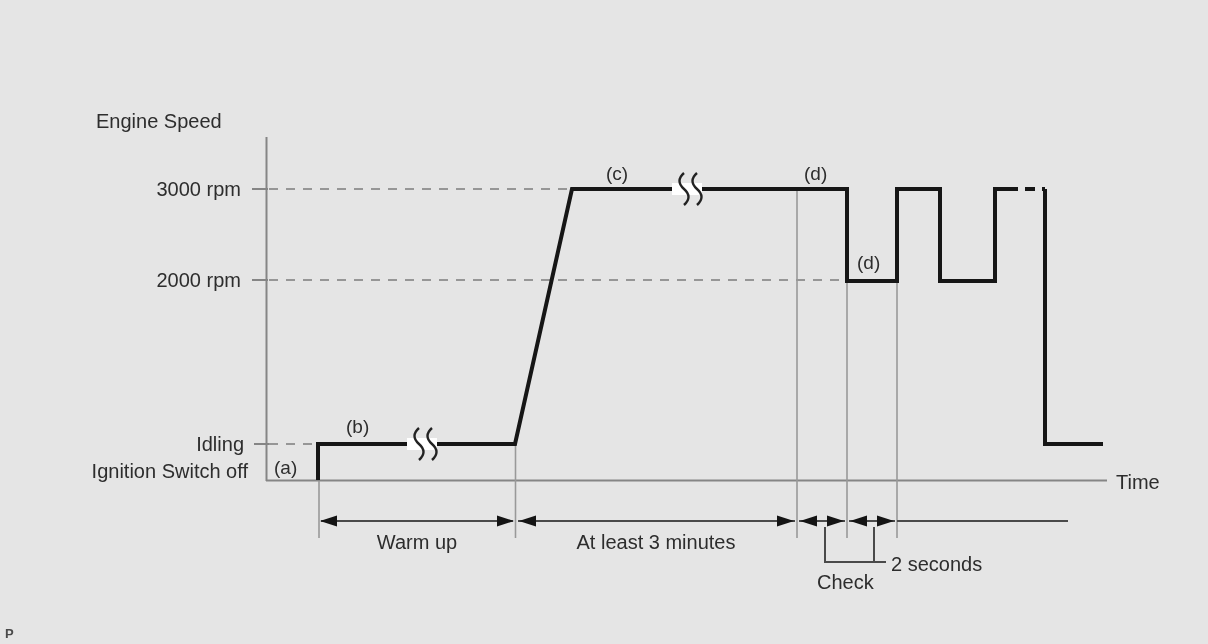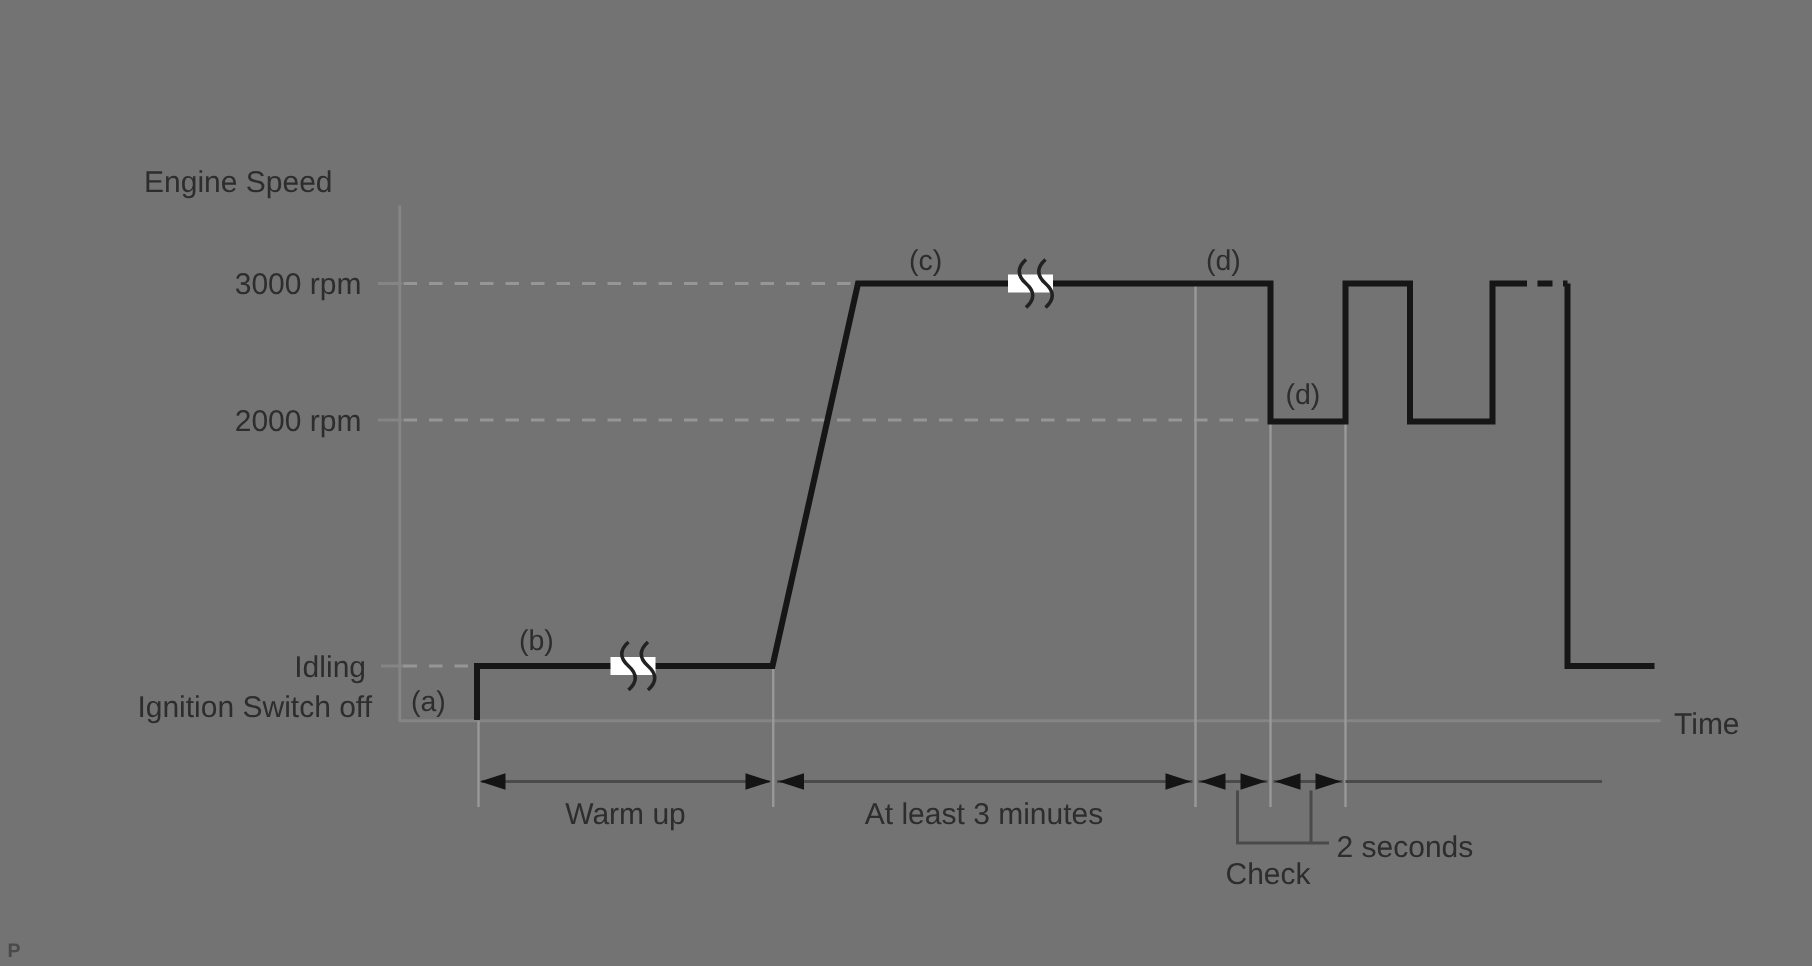--- a/index.html
+++ b/index.html
@@ -2,21 +2,21 @@
 <html><head>
 <meta charset="utf-8">
 <style>
   html, body {
     margin: 0; padding: 0;
     background: #ffffff;
     width: 1208px; height: 644px;
     overflow: hidden;
     font-family: "Liberation Sans", sans-serif;
   }
-  .stage { position: relative; width: 1208px; height: 644px; background: #737373; }
+  .stage { position: relative; width: 1208px; height: 644px; background: #e5e5e5; }
   svg text {
     font-family: "Liberation Sans", sans-serif;
     fill: #2d2d2d;
   }
   .lbl    { font-size: 20px; }
   .phase  { font-size: 19px; }
   .pagemark { font-size: 13px; fill: #4a4a4a; font-weight: 600; }
 </style>
 </head>
 <body>

